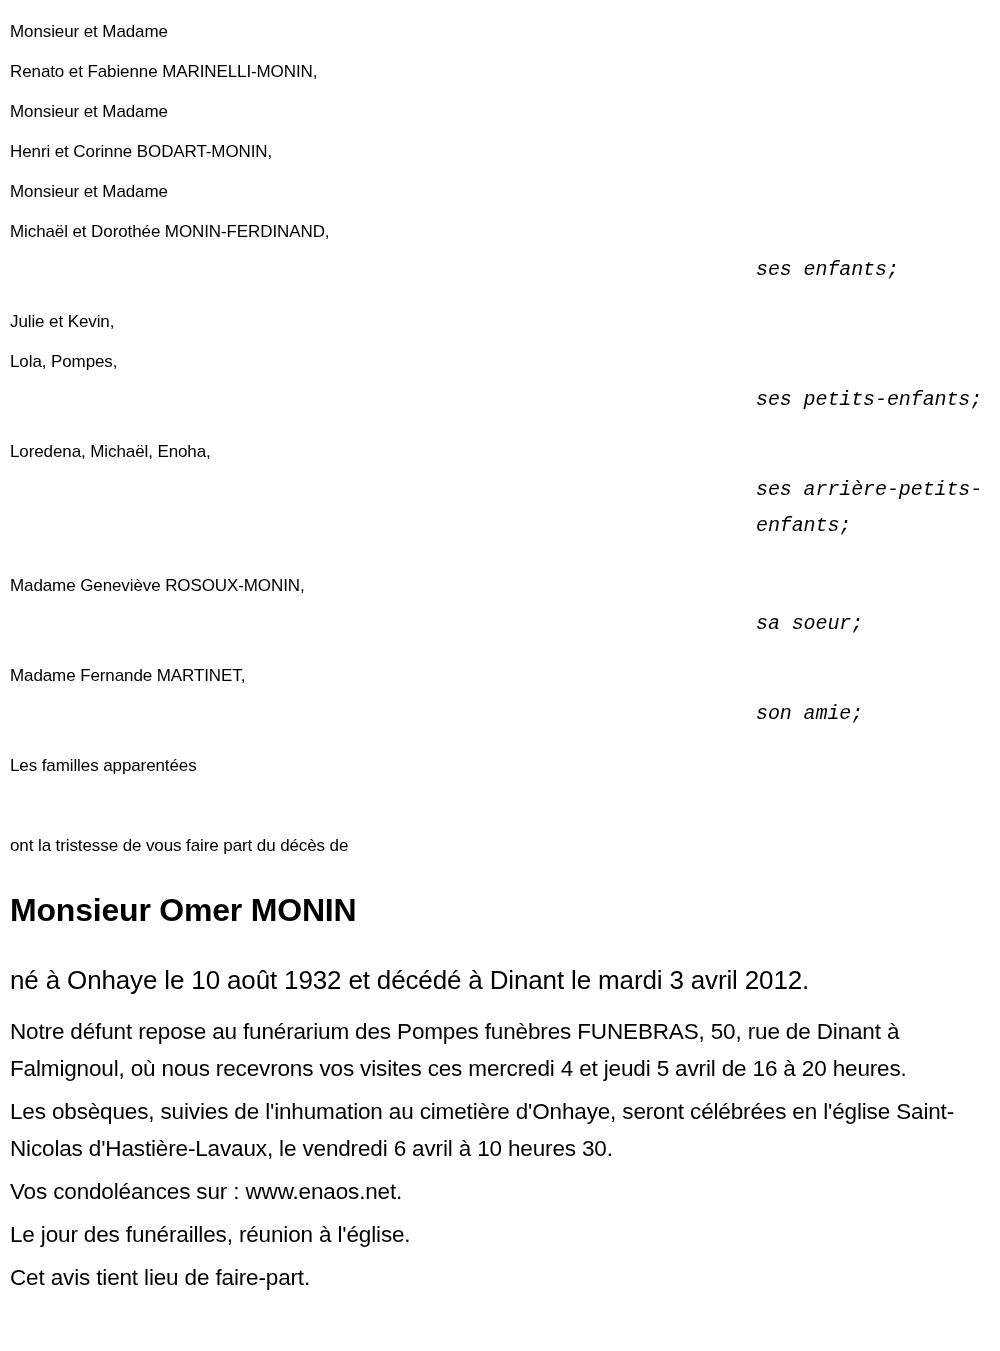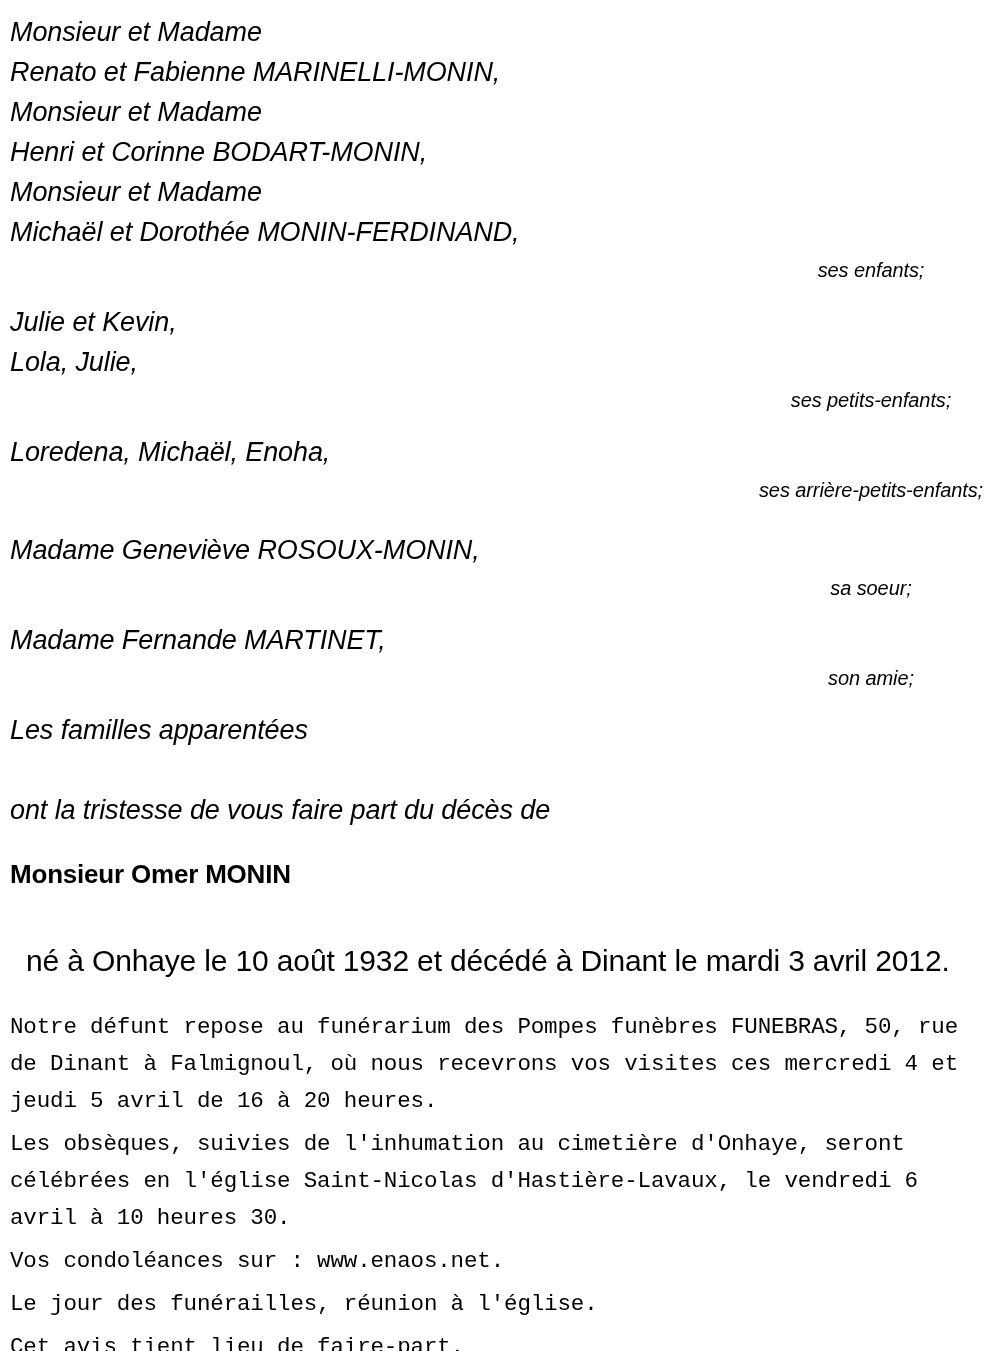--- a/index.html
+++ b/index.html
@@ -26,71 +26,70 @@
   }
 
   .content {
     padding: 12px 14px 0 10px;
     box-sizing: border-box;
     width: 1000px;
   }
 
   
   .line {
-    font-size: 27px;
+    font-size: 17px;
     line-height: 40px;
     letter-spacing: -0.1px;
     white-space: pre-wrap;
-    font-style: italic;
   }
 
   .para {
     font-size: 22.5px;
     line-height: 37px;
     letter-spacing: -0.15px;
     margin: 0;
-    font-family: Liberation Mono, monospace;
   }
 
   
   .rel {
     font-size: 20px;
     line-height: 36px;
     font-style: italic;
     text-align: right;
     letter-spacing: -0.1px;
   }
 
   .rel-wrap {
     display: block;
     margin-left: auto;
     width: 230px;
-    text-align: center;
+    text-align: left;
+    font-family: Liberation Mono, monospace;
   }
 
   
   .gap-sm { height: 14px; }
   .gap-md { height: 22px; }
   .gap-lg { height: 30px; }
   .gap-xl { height: 40px; }
 
   
   .deceased-name {
-    font-size: 26px;
+    font-size: 32px;
     font-weight: 700;
     line-height: 44px;
     letter-spacing: -0.2px;
     margin: 0;
   }
 
   .birth-death {
-    font-size: 30px;
+    font-size: 26px;
     line-height: 37px;
     letter-spacing: -0.15px;
-    margin: 16px;
+    margin: 0;
   }
 
   .group { display: block; }
 
   .para + .para { margin-top: 6px; }
 </style>
 </head>
 <body>
 
 <div class="page">
@@ -105,21 +104,21 @@
       <div class="line">Michaël et Dorothée MONIN-FERDINAND,</div>
       <div class="rel">
         <span class="rel-wrap">ses enfants;</span>
       </div>
     </div>
 
     <div class="gap-sm"></div>
 
     <div class="group">
       <div class="line">Julie et Kevin,</div>
-      <div class="line">Lola, Julie,</div>
+      <div class="line">Lola, Pompes,</div>
       <div class="rel">
         <span class="rel-wrap">ses petits-enfants;</span>
       </div>
     </div>
 
     <div class="gap-sm"></div>
 
     <div class="group">
       <div class="line">Loredena, Michaël, Enoha,</div>
       <div class="rel">

